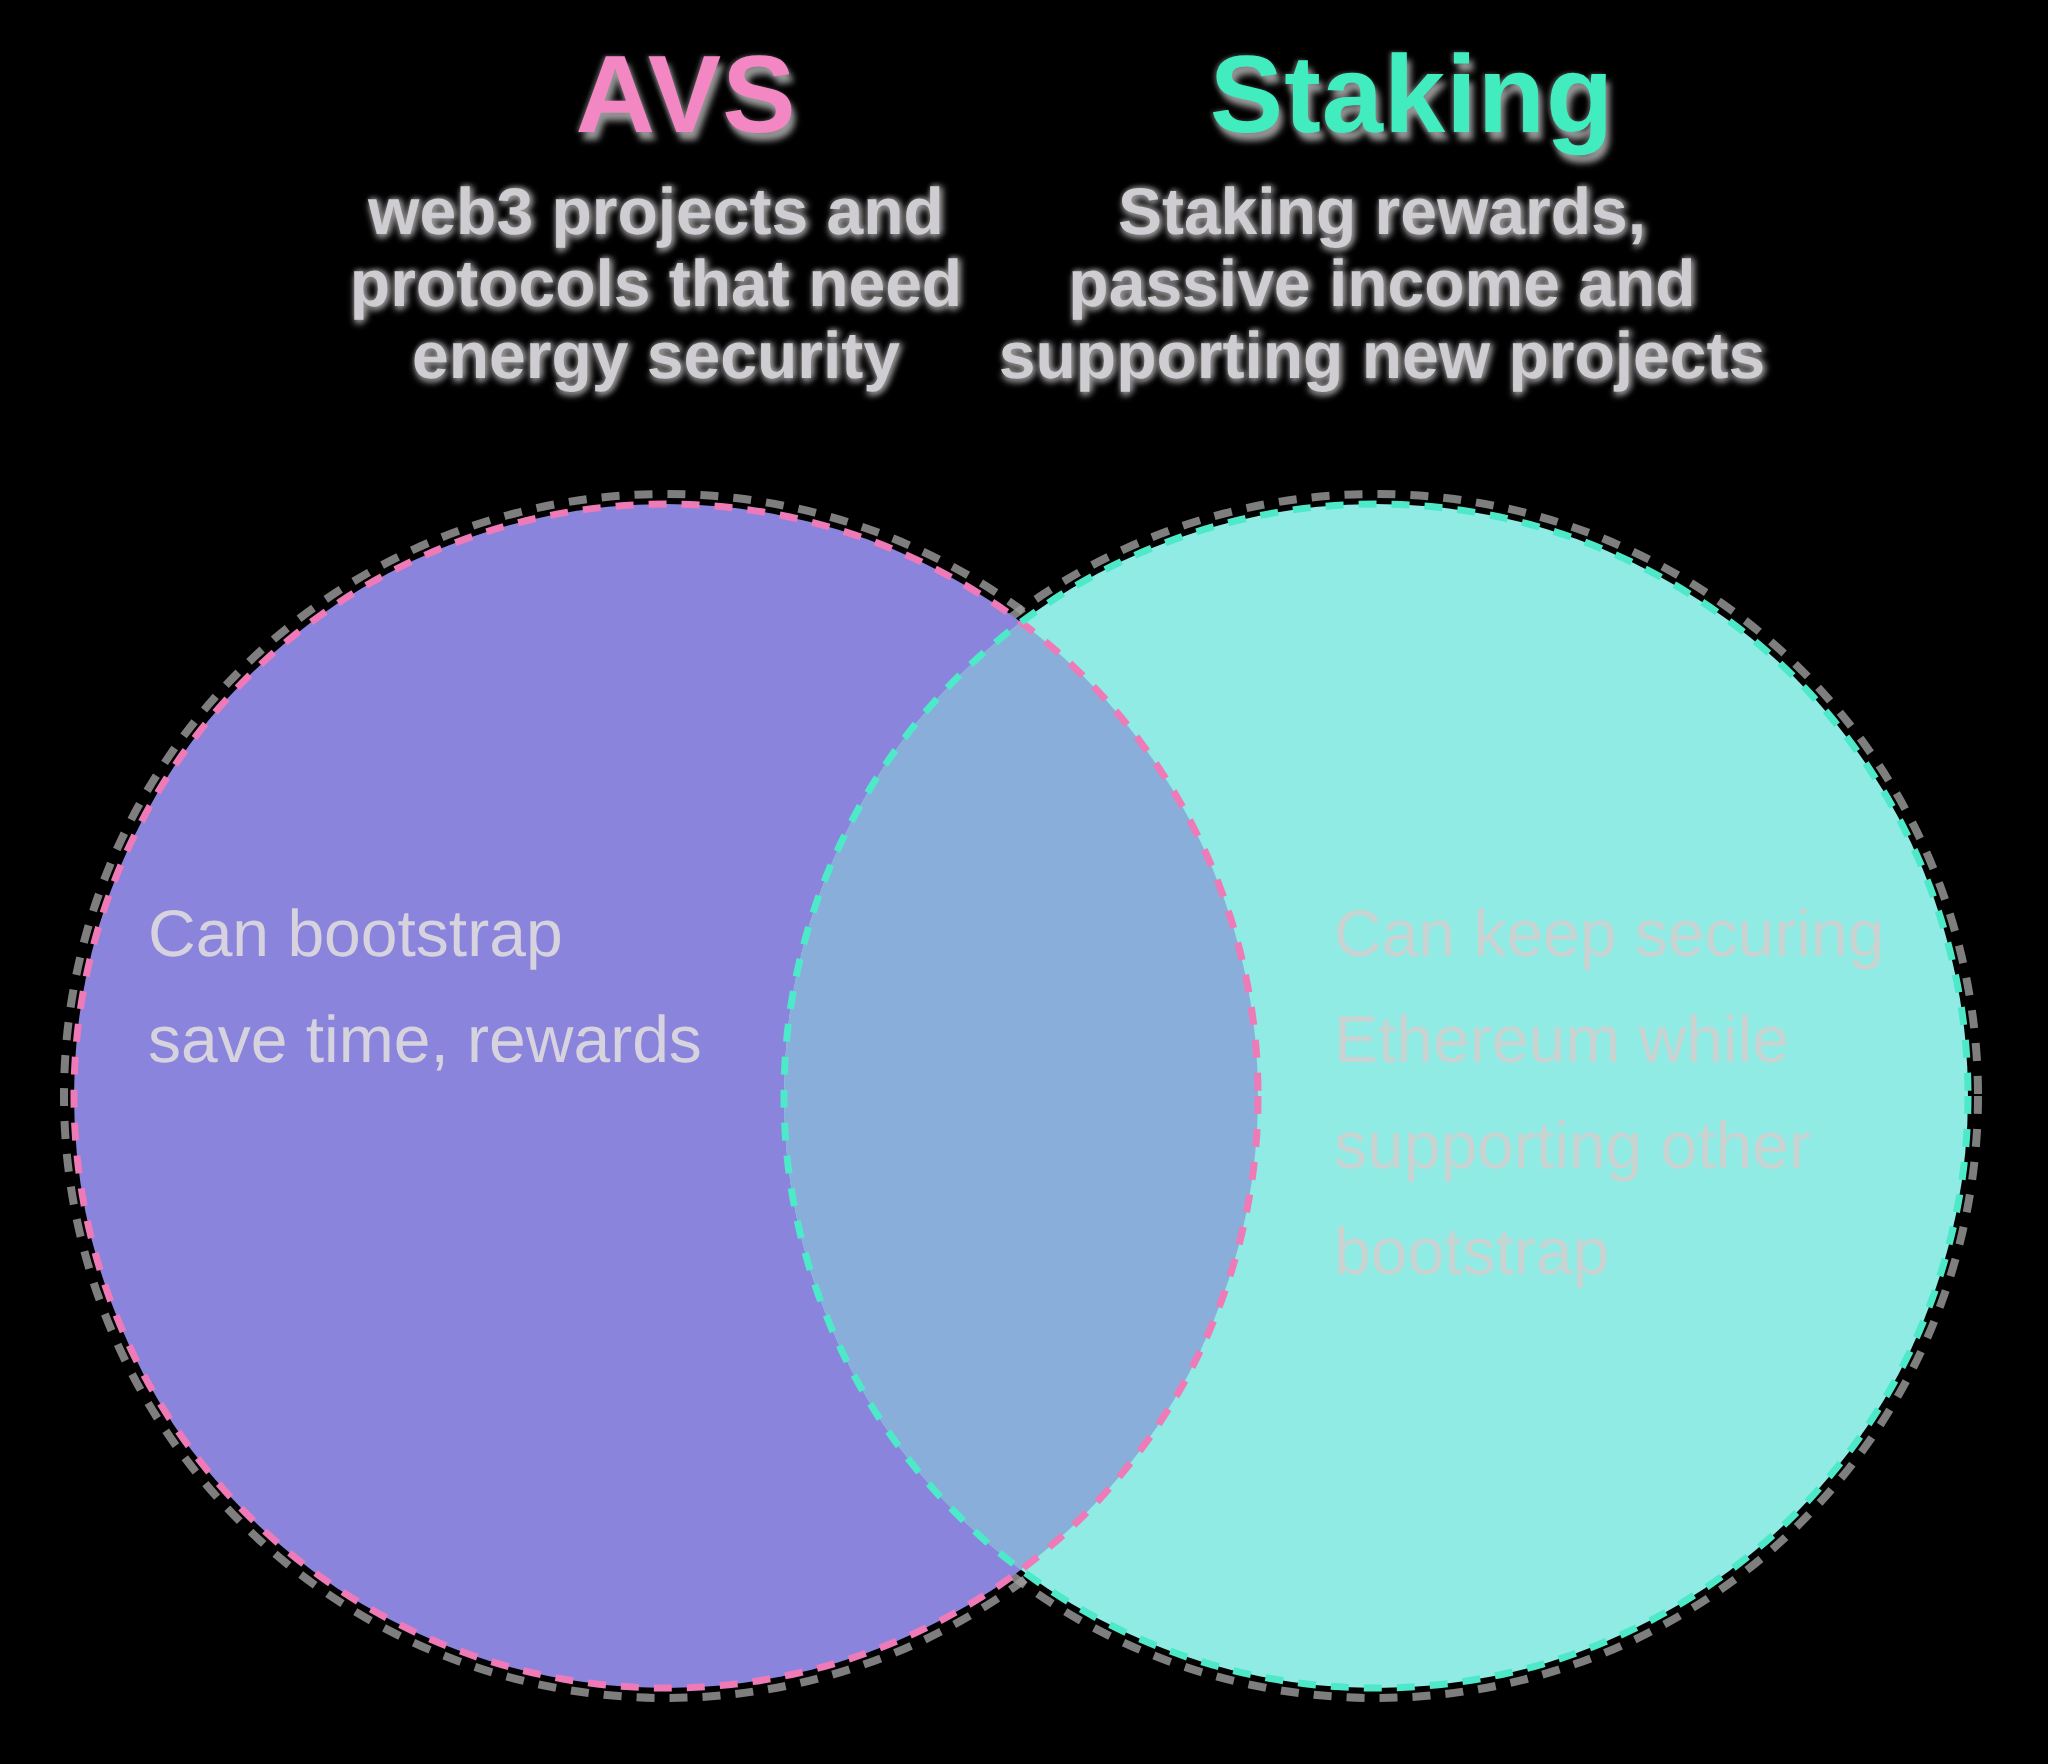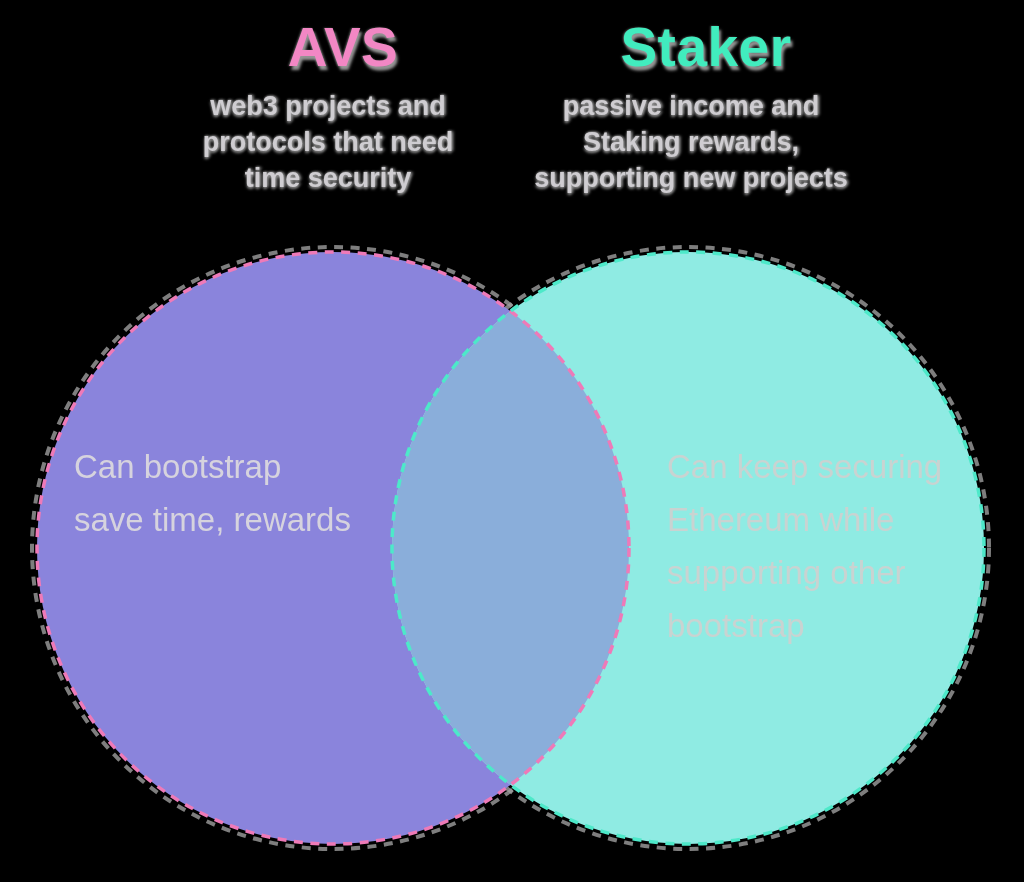--- a/index.html
+++ b/index.html
@@ -12,21 +12,21 @@
     position:absolute;top:20px;transform:translateX(-50%);
     font-size:55px;font-weight:800;letter-spacing:.5px;line-height:1;
     text-shadow:2px 4px 3px rgba(158,158,158,.95),-1px 0 2px rgba(158,158,158,.55);
     white-space:nowrap;
     margin-left:14px;
   }
   .title-avs{left:329px;}
   .title-staker{left:692px;}
   .subtitle{
     position:absolute;top:88px;transform:translateX(-50%);
-    text-align:center;font-size:27px;font-weight:700;line-height:36px;
+    text-align:center;font-size:33px;font-weight:700;line-height:36px;
     color:#CFCDD1;white-space:nowrap;
     text-shadow:0 2px 3px rgba(158,158,158,.9),2px 0 3px rgba(158,158,158,.8),0 -1px 2px rgba(158,158,158,.5);
   }
   .subtitle-avs{left:328px;}
   .subtitle-staker{left:691px;}
   .body-text{
     position:absolute;font-size:33px;font-weight:400;line-height:53px;
     white-space:nowrap;
   }
   .body-left{left:74px;top:440px;color:#D6D3DE;}
@@ -55,27 +55,27 @@
     <circle cx="688" cy="548" r="296" clip-path="url(#lensClip)" fill="#8AAEDA"></circle>
 
     <circle cx="333" cy="548" r="296" fill="none" stroke-width="3.5" stroke-dasharray="9 7.5" stroke="#EE7AB8"></circle>
     <circle cx="688" cy="548" r="296" fill="none" stroke-width="3.5" stroke-dasharray="9 7.5" stroke="#4DE9C9"></circle>
   </svg>
 
   <div class="title title-avs" style="color:#F287C4;">AVS</div>
   <div class="subtitle subtitle-avs">
     <span class="line">web3 projects and</span>
     <span class="line">protocols that need</span>
-    <span class="line">time security</span>
+    <span class="line">energy security</span>
   </div>
 
-  <div class="title title-staker" style="color:#41ECBE;">Staker</div>
+  <div class="title title-staker" style="color:#41ECBE;">Staking</div>
   <div class="subtitle subtitle-staker">
+    <span class="line">Staking rewards,</span>
     <span class="line">passive income and</span>
-    <span class="line">Staking rewards,</span>
     <span class="line">supporting new projects</span>
   </div>
 
   <div class="body-text body-left">
     <span class="line">Can bootstrap</span>
     <span class="line">save time, rewards</span>
   </div>
 
 
   <div class="body-text body-right">

